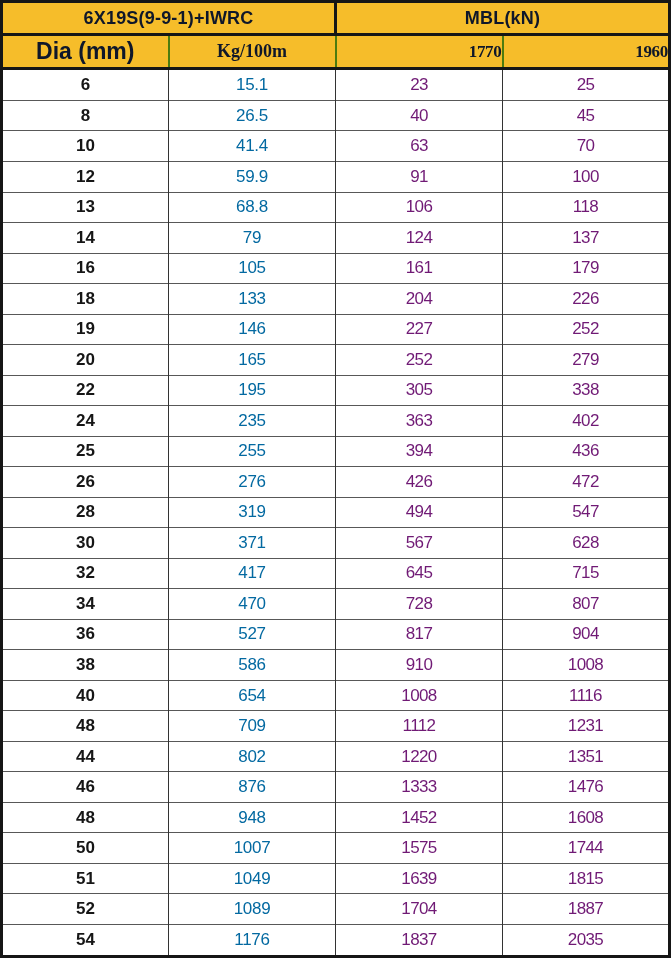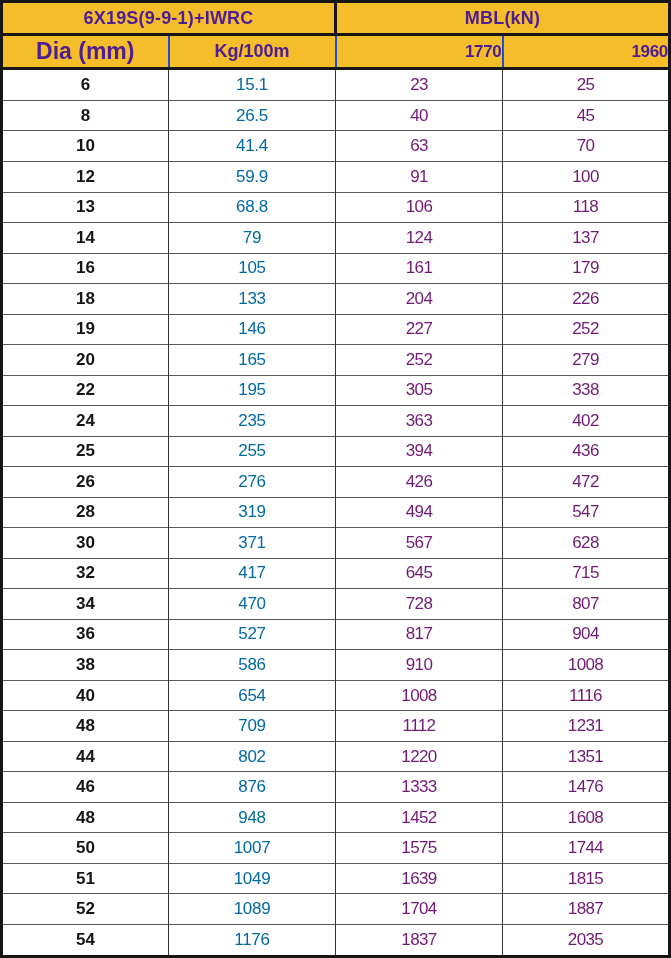--- a/index.html
+++ b/index.html
@@ -21,41 +21,42 @@
   table.spec {
     width: 100%;
     height: 100%;
     border-collapse: collapse;
     table-layout: fixed;
     border: 3px solid #161616;
   }
   
   thead th {
     background: #F6BD2A;
-    color: #4c1d95;
+    color: #0f172a;
     font-weight: bold;
     text-align: center;
     vertical-align: middle;
     padding: 0;
   }
   tr.group-row th {
     height: 30px;
     font-size: 18px;
     letter-spacing: 0.2px;
     border-bottom: 3px solid #161616;
   }
   tr.group-row th.group-mbl {
     border-left: 3px solid #161616;
   }
   tr.cols-row th {
     height: 31px;
     border-bottom: 3px solid #161616;
   }
   tr.cols-row th + th {
-    border-left: 2px solid #1d4ed8;
+    border-left: 2px solid #4d7c0f;
+    font-family: Liberation Serif, serif;
   }
   th.col-dia   { font-size: 23px; }
   th.col-kg    { font-size: 18px; }
   th.col-mbl   { font-size: 17px; letter-spacing: -0.3px; text-align: right; }
   
   tbody td {
     text-align: center;
     vertical-align: middle;
     padding: 0;
     font-size: 17px;

